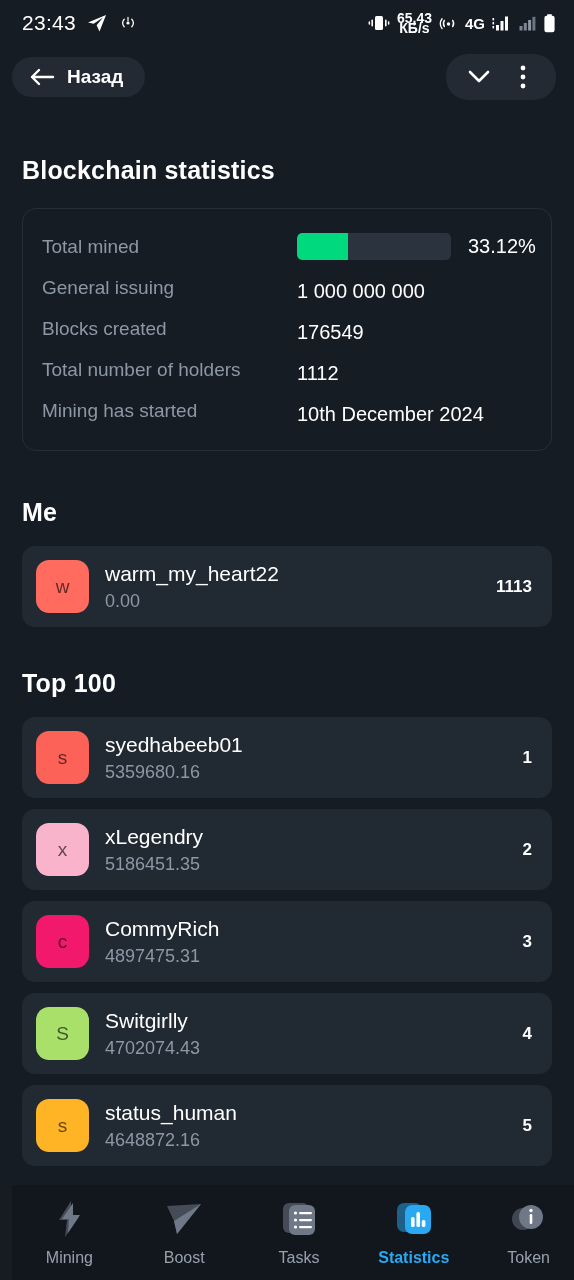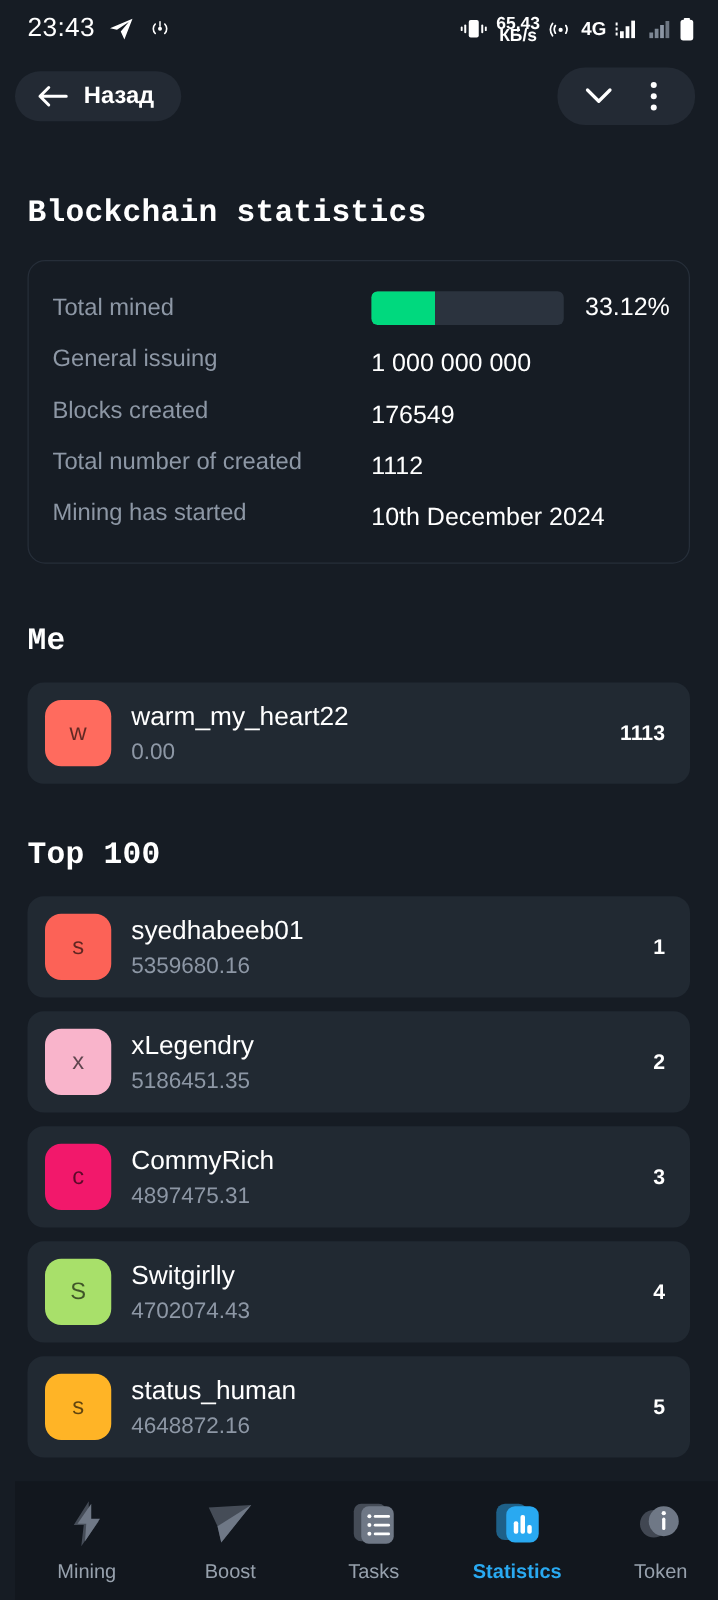--- a/index.html
+++ b/index.html
@@ -41,21 +41,20 @@
     background:#232a34; border-radius:22px;
     padding:8px 14px;
   }
   .hdr-btn{ width:38px; height:30px; display:flex; align-items:center; justify-content:center; }
 
   
   .content{ padding:0 22px; }
   .section-title{
     color:#ffffff; font-size:25px; font-weight:bold;
     letter-spacing:.2px;
-    font-family:Liberation Mono, monospace;
   }
   #title-blockchain{ margin-top:48px; }
 
   .stats-card{
     margin-top:23px;
     border:1px solid #262e39;
     border-radius:14px;
     padding:17px 7px 19px 19px;
   }
   .stat-row{ display:flex; align-items:center; min-height:41px; }
@@ -219,21 +218,21 @@
       <span class="stat-label">General issuing</span>
       <span class="stat-value">1 000 000 000</span>
     </div>
 
     <div class="stat-row">
       <span class="stat-label">Blocks created</span>
       <span class="stat-value">176549</span>
     </div>
 
     <div class="stat-row">
-      <span class="stat-label">Total number of created</span>
+      <span class="stat-label">Total number of holders</span>
       <span class="stat-value">1112</span>
     </div>
 
     <div class="stat-row">
       <span class="stat-label">Mining has started</span>
       <span class="stat-value">10th December 2024</span>
     </div>
 
   </div>
 

